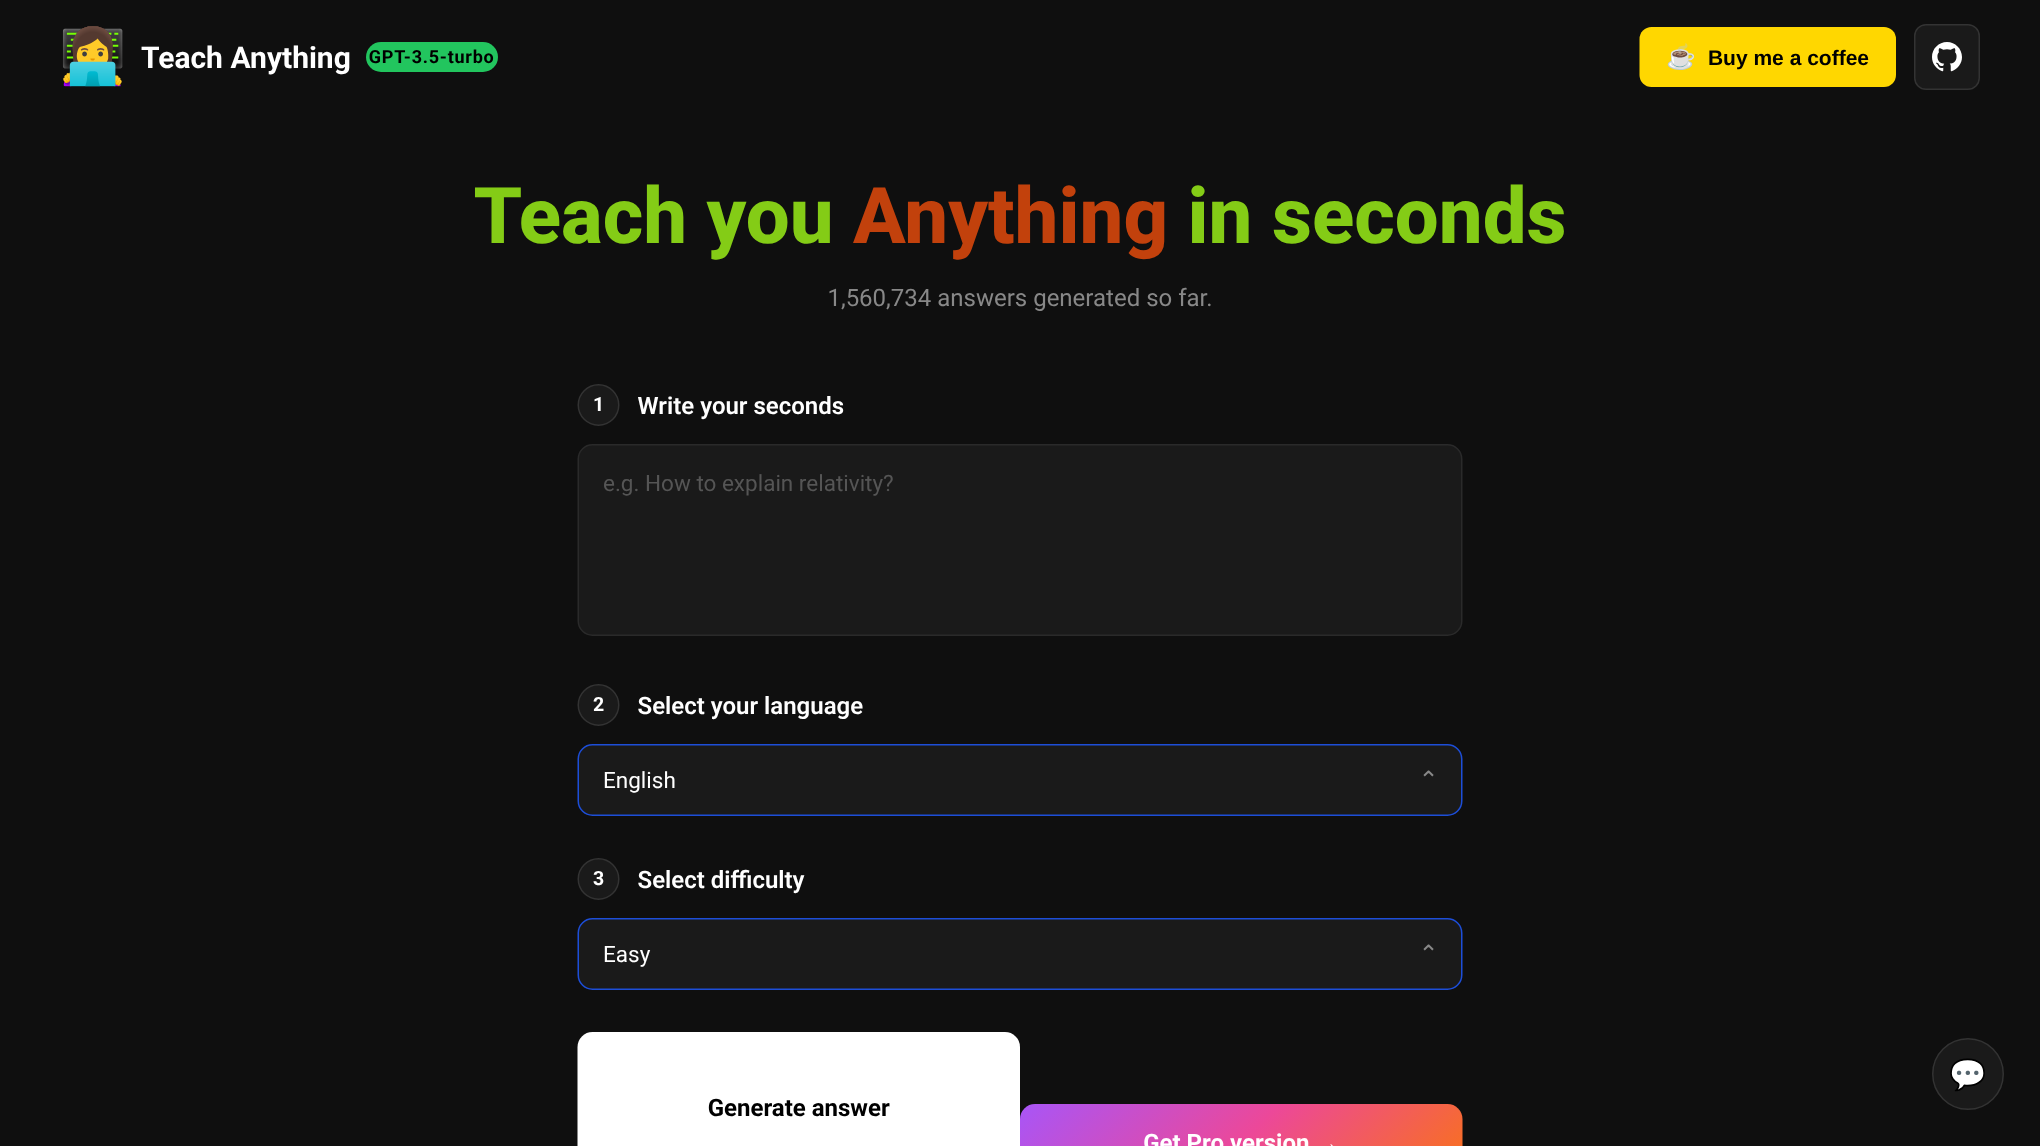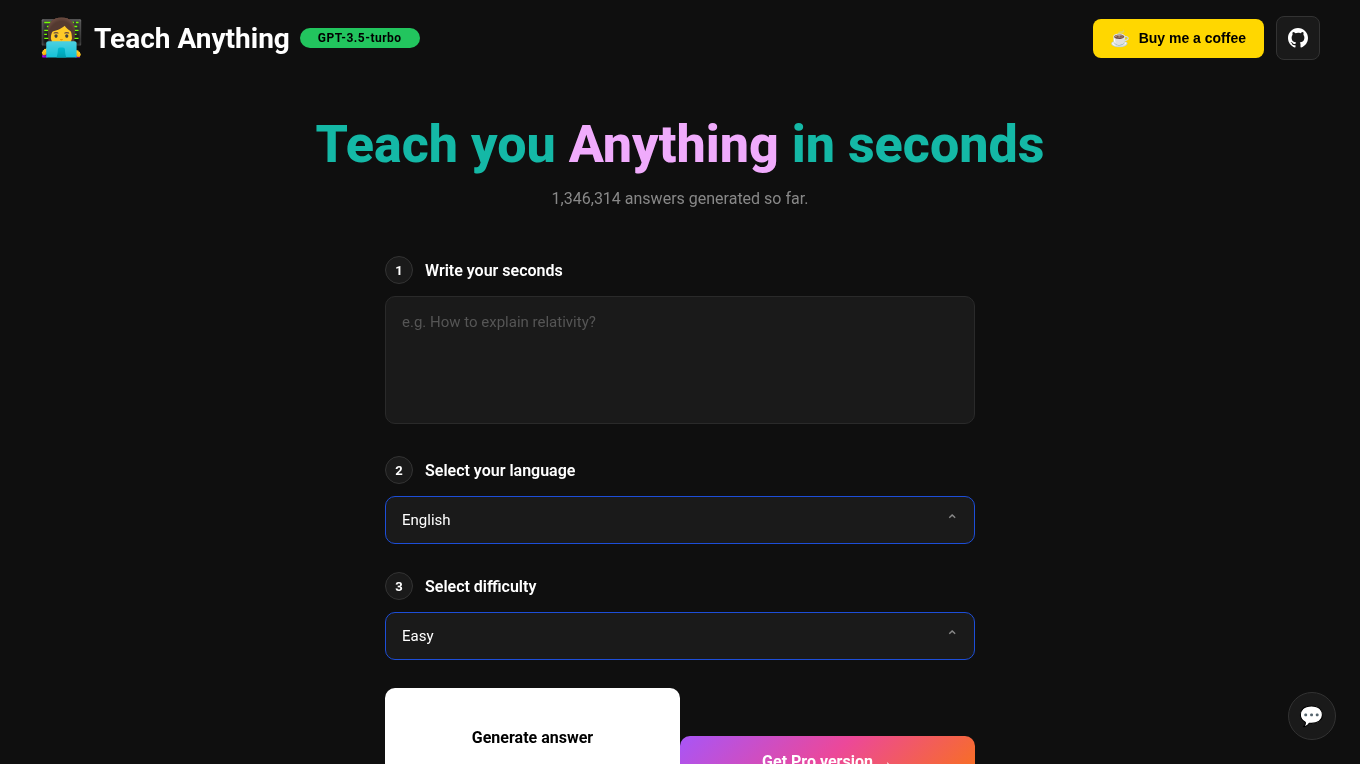--- a/index.html
+++ b/index.html
@@ -35,31 +35,31 @@
     .logo-emoji {
       font-size: 36px;
       width: 44px;
       height: 44px;
       display: flex;
       align-items: center;
       justify-content: center;
     }
 
     .logo-text {
-      font-size: 28px;
+      font-size: 20px;
       font-weight: 700;
       color: #ffffff;
     }
 
     .badge {
       background-color: #22c55e;
       color: #000000;
       font-size: 12px;
       font-weight: 700;
-      padding: 3px 18px;
+      padding: 3px 2px;
       border-radius: 20px;
       letter-spacing: 0.5px;
     }
 
     .header-actions {
       display: flex;
       align-items: center;
       gap: 12px;
     }
 
@@ -104,25 +104,25 @@
 
     .headline {
       font-size: 52px;
       font-weight: 800;
       text-align: center;
       margin-bottom: 16px;
       line-height: 1.1;
     }
 
     .headline-anything {
-      color: #f0abfc;
+      color: #c2410c;
     }
 
     .headline-normal {
-      color: #14b8a6;
+      color: #84cc16;
     }
 
     .subtitle {
       font-size: 16px;
       color: #888888;
       text-align: center;
       margin-bottom: 48px;
     }
 
     .form-container {
@@ -288,21 +288,21 @@
       </svg>
     </button>
   </div>
 </header>
 
 <main class="main">
 
   <h1 class="headline">
     <span class="headline-normal">Teach you </span><span class="headline-anything">Anything</span><span class="headline-normal"> in seconds</span>
   </h1>
-  <p class="subtitle">1,346,314 answers generated so far.</p>
+  <p class="subtitle">1,560,734 answers generated so far.</p>
 
   <div class="form-container">
 
     
     <div class="step-label">
       <div class="step-number">1</div>
       <span class="step-title">Write your seconds</span>
     </div>
     <textarea class="question-textarea" placeholder="e.g. How to explain relativity?" style=""></textarea>
 

